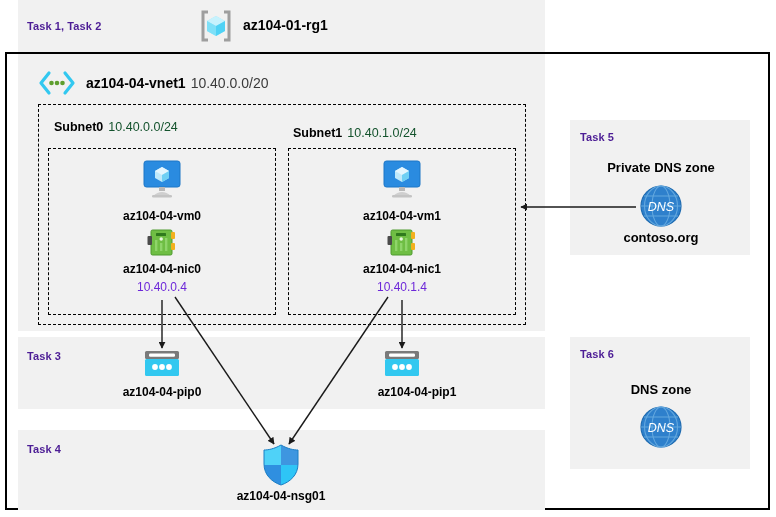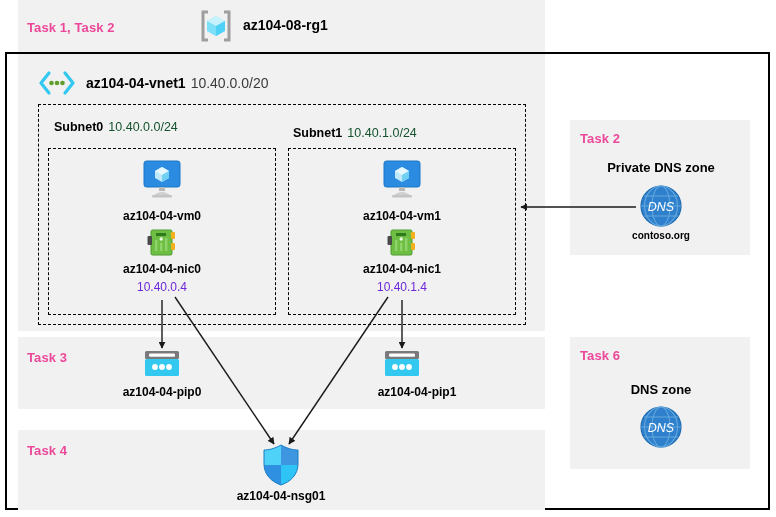--- a/index.html
+++ b/index.html
@@ -26,21 +26,21 @@
   .task6-panel{left:570px;top:337px;width:180px;height:132px;}
 
   
   .dashed{position:absolute;border:1px dashed #000000;box-sizing:border-box;}
   .subnets-wrap{left:38px;top:104px;width:488px;height:221px;}
   .subnet0-box{left:48px;top:148px;width:228px;height:167px;}
   .subnet1-box{left:288px;top:148px;width:228px;height:167px;}
 
   
   .task-label{
-    position:absolute;color:#ec4899;font-weight:bold;font-size:13px;
+    position:absolute;color:#4c1d95;font-weight:bold;font-size:11px;
     white-space:nowrap;letter-spacing:0.1px;
   }
   .hdr-title{
     position:absolute;font-size:14px;color:#1a1a1a;white-space:nowrap;
   }
   .hdr-title b{font-weight:bold;color:#000000;}
   .hdr-title .sub{font-weight:normal;color:#3a3a3a;}
 
   .node-label{
     position:absolute;font-size:12px;font-weight:bold;color:#000000;
@@ -107,21 +107,21 @@
       <path d="M9 3 L4 3 L4 31 L9 31" fill="none" stroke="#9e9e9e" stroke-width="3"></path>
       <path d="M25 3 L30 3 L30 31 L25 31" fill="none" stroke="#9e9e9e" stroke-width="3"></path>
       <polygon points="17,7 26,12 26,22 17,27 8,22 8,12" fill="#9fe8fb"></polygon>
       <polygon points="17,7 26,12 17,17 8,12" fill="#c7f2fd"></polygon>
       <polygon points="17,17 26,12 26,22 17,27" fill="#4fd2f5"></polygon>
       <polygon points="17,17 8,12 8,22 17,27" fill="#7ee0f8"></polygon>
     </svg>
   </div>
 
   <div class="hdr-title" style="left:243px;top:17px;">
-    <b>az104-08-rg1</b>
+    <b>az104-01-rg1</b>
   </div>
 
   <div class="panel vnet-panel"></div>
 
   <div class="icon vnet-ico" style="left:38px;top:70px;">
     <svg viewBox="0 0 38 26" width="38" height="26">
       <path d="M11 3 L3 13 L11 23" fill="none" stroke="#32c8f0" stroke-width="3.2" stroke-linecap="round" stroke-linejoin="round"></path>
       <path d="M27 3 L35 13 L27 23" fill="none" stroke="#32c8f0" stroke-width="3.2" stroke-linecap="round" stroke-linejoin="round"></path>
       <circle cx="13.5" cy="13" r="2.3" fill="#5e9e2e"></circle>
       <circle cx="19" cy="13" r="2.3" fill="#5e9e2e"></circle>
@@ -256,38 +256,38 @@
         <rect x="0" y="21" width="19" height="21" fill="#2f8fe0"></rect>
         <rect x="19" y="21" width="19" height="21" fill="#2ec5f6"></rect>
       </g>
       <path d="M19 1 C12 5 6 6 2 6 L2 20 C2 31 10 38 19 41 C28 38 36 31 36 20 L36 6 C32 6 26 5 19 1 Z" fill="none" stroke="#1a7ec4" stroke-width="1"></path>
     </svg>
   </div>
   <div class="node-label center" style="left:281px;top:489px;">az104-04-nsg01</div>
 
   <div class="panel task5-panel"></div>
 
-  <div class="task-label" style="left:580px;top:131px;">Task 2</div>
+  <div class="task-label" style="left:580px;top:131px;">Task 5</div>
 
   <div class="zone-title center" style="left:661px;top:160px;">Private DNS zone</div>
 
   <div class="icon dns-ico" style="left:640px;top:185px;">
     <svg viewBox="0 0 42 42" width="42" height="42">
       <circle cx="21" cy="21" r="20" fill="#2e80cc"></circle>
       <circle cx="21" cy="21" r="20" fill="none" stroke="#1f6bb0" stroke-width="1.2"></circle>
       <ellipse cx="21" cy="21" rx="9" ry="20" fill="none" stroke="#63a7de" stroke-width="1.1"></ellipse>
       <ellipse cx="21" cy="21" rx="16.5" ry="20" fill="none" stroke="#63a7de" stroke-width="1.1"></ellipse>
       <line x1="1" y1="21" x2="41" y2="21" stroke="#63a7de" stroke-width="1.1"></line>
       <line x1="4" y1="11" x2="38" y2="11" stroke="#63a7de" stroke-width="1.1"></line>
       <line x1="4" y1="31" x2="38" y2="31" stroke="#63a7de" stroke-width="1.1"></line>
       <text x="21" y="26" text-anchor="middle" font-family="'Liberation Sans',sans-serif" font-size="12.5" fill="#ffffff">DNS</text>
     </svg>
   </div>
 
-  <div class="node-label center" style="left:661px;top:230px;font-size:10px;">contoso.org</div>
+  <div class="node-label center" style="left:661px;top:230px;font-size:13px;">contoso.org</div>
 
   <div class="panel task6-panel"></div>
 
   <div class="task-label" style="left:580px;top:348px;">Task 6</div>
 
   <div class="zone-title center" style="left:661px;top:382px;">DNS zone</div>
 
   <div class="icon dns-ico" style="left:640px;top:406px;">
     <svg viewBox="0 0 42 42" width="42" height="42">
       <circle cx="21" cy="21" r="20" fill="#2e80cc"></circle>

